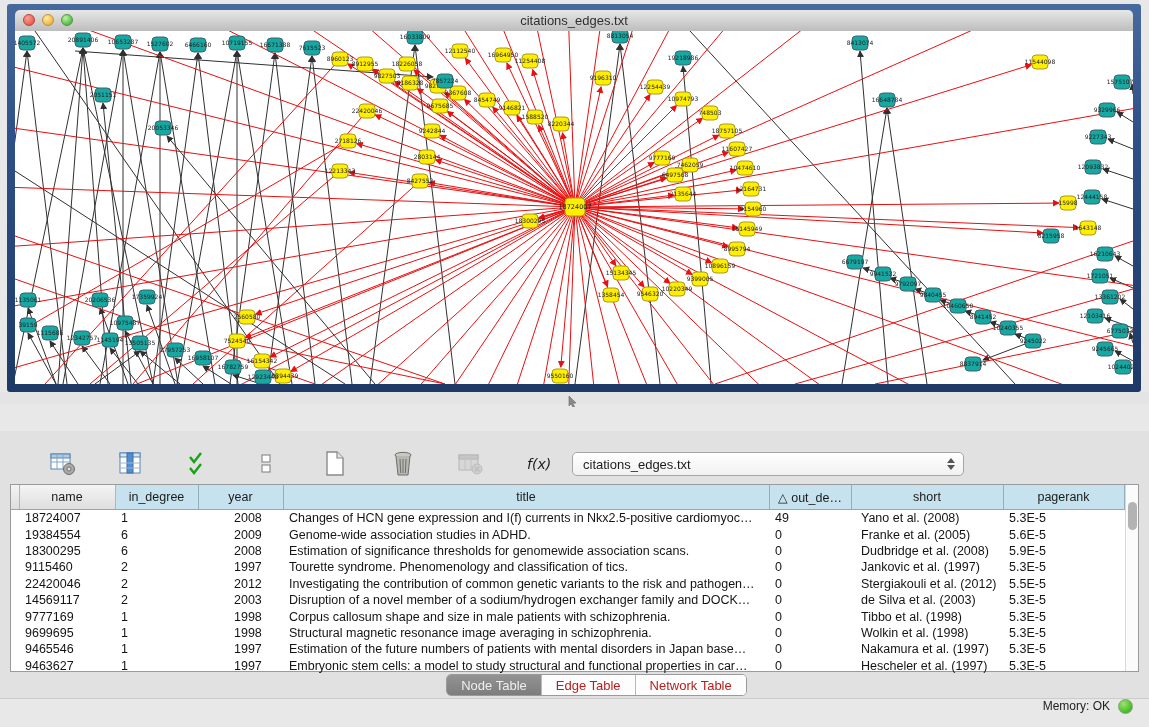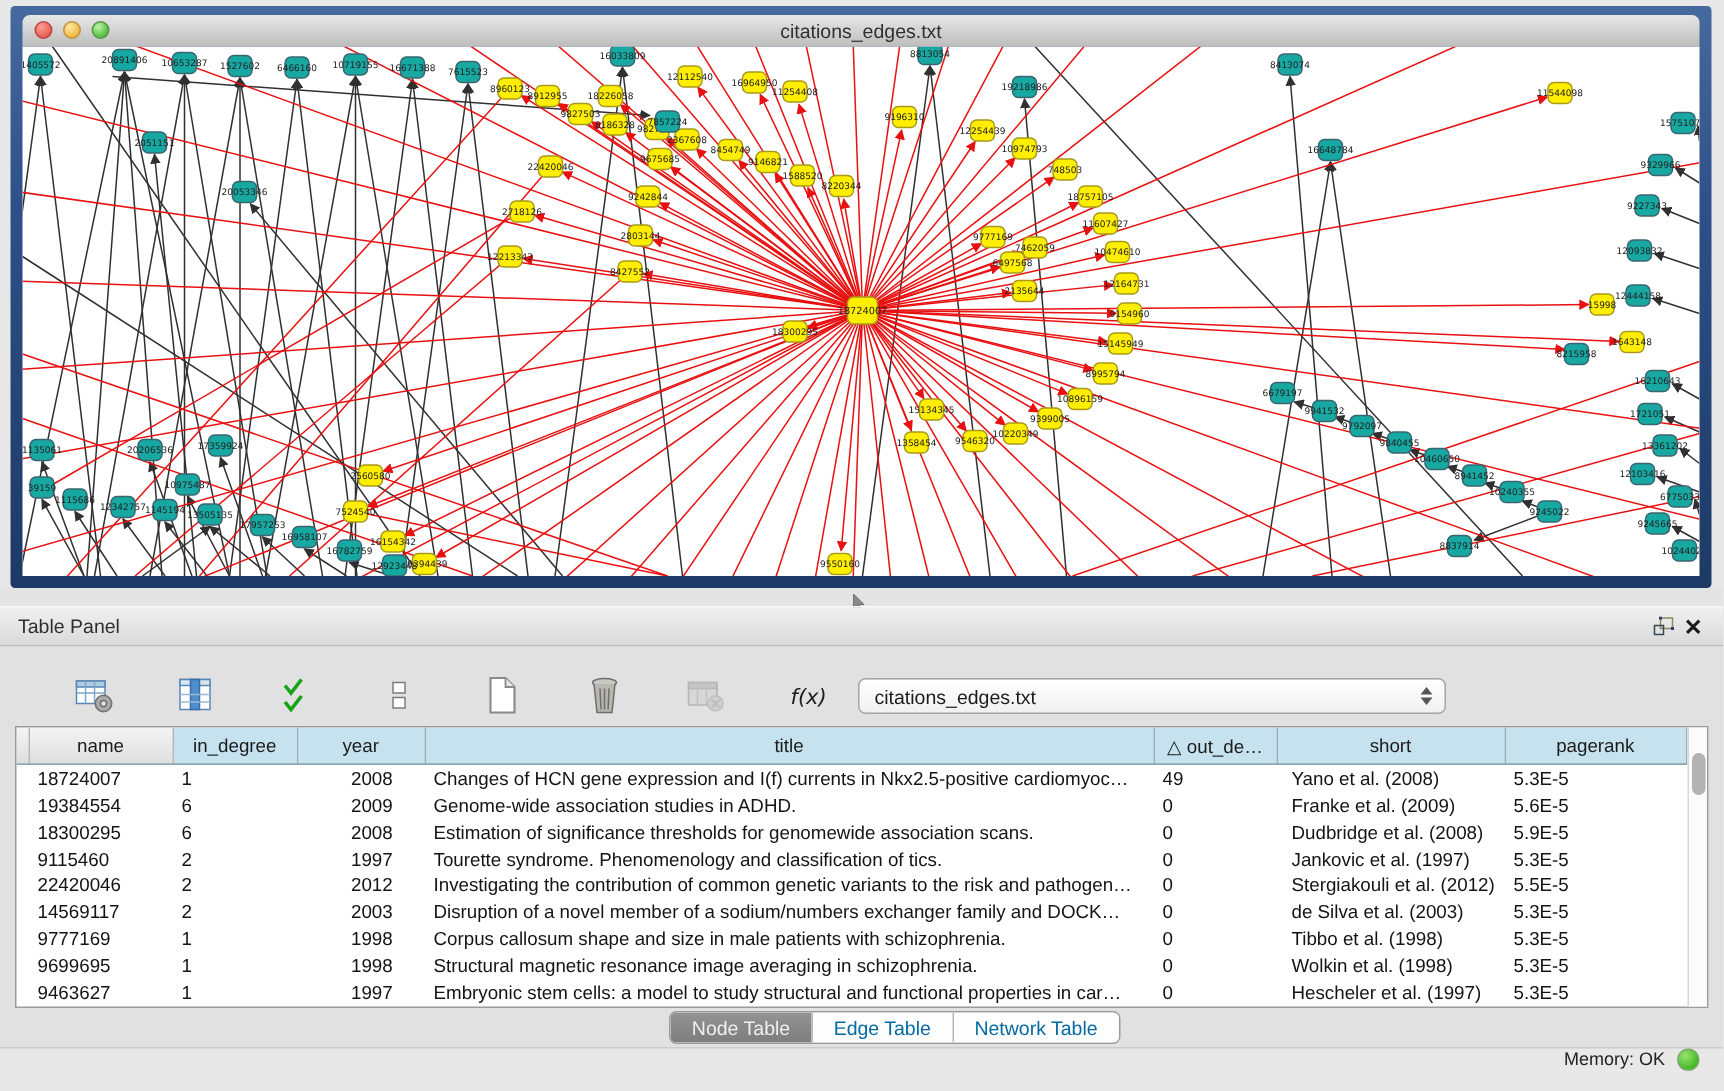--- a/index.html
+++ b/index.html
@@ -56,21 +56,21 @@
   th.gray{background:linear-gradient(180deg,#f4f4f4,#dedede);border-right:1px solid #b5b5b5;}
   td{font-size:12.5px;color:#141414;height:16.4px;padding:0 6px;overflow:hidden;white-space:nowrap;}
   td.gut{padding:0;}
   tbody td:nth-child(4){padding-left:36px;}
   tbody td:nth-child(7){padding-left:10px;}
   .vscroll{width:14px;background:#fbfbfb;border-left:1px solid #d8d8d8;position:relative;}
   .vthumb{position:absolute;left:2px;top:17px;width:9px;height:28px;border-radius:5px;background:#b3b3b3;}
 
   .tabbar{position:absolute;left:0;top:674px;width:1149px;display:flex;justify-content:center;}
   .seg{display:flex;border:1px solid #9a9a9a;border-radius:5px;overflow:hidden;height:20px;background:#fdfdfd;margin-left:44px;}
-  .seg button{border:none;background:#fdfdfd;font-size:13px;color:#0369a1;padding:0 14px;height:20px;
+  .seg button{border:none;background:#fdfdfd;font-size:13px;color:#b91c1c;padding:0 14px;height:20px;
               border-right:1px solid #b9b9b9;font-family:"Liberation Sans",sans-serif;}
   .seg button:last-child{border-right:none;}
   .seg button.active{background:linear-gradient(180deg,#939393,#7d7d7d);color:#efefef;}
 
   .statusbar{position:absolute;left:0;top:698px;width:1149px;height:29px;background:#e8e8e8;
              border-top:1px solid #cccccc;display:flex;align-items:flex-start;justify-content:flex-end;box-sizing:border-box;}
   .mem{font-size:12px;color:#222;margin-right:8px;}
   .dot{width:13px;height:13px;border-radius:50%;margin-right:16px;
        background:radial-gradient(circle at 35% 30%,#9be36f,#44bb27 70%,#35a01c);border:1px solid #7fa871;}
 </style>
@@ -691,33 +691,20 @@
           </g>
       </svg>
     </div>
   </div>
 
   <div class="splitter"></div>
   <svg class="cursor" width="11" height="12">
     <path d="M1,11 L1,1 L8,8 L4.6,8.2 L6.6,11.6 L4.8,12 L3.2,8.8 Z" fill="#8a8a8a" stroke="#666" stroke-width="0.6"></path>
   </svg>
 
-  <div class="phead">
-    <span class="ptitle">Table Panel</span>
-    <span class="sp"></span>
-    <button class="hicon">
-      <svg width="15" height="14">
-          <rect x="5" y="1" width="8" height="7" fill="none" stroke="#8d8a5d"></rect>
-          <rect x="1" y="6" width="6" height="6" fill="none" stroke="#37474f"></rect>
-          <rect x="4" y="0" width="2" height="2" fill="#2c3e6b"></rect>
-          <rect x="12" y="7" width="2" height="2" fill="#2c3e6b"></rect>
-        </svg>
-    </button>
-    <button class="xicon">✕</button>
-  </div>
 
   <div class="pbody"></div>
 
   <div class="toolbar">
     <button class="tbtn">
       <svg width="28" height="26">
           <rect x="2" y="3" width="19" height="15" fill="#fff" stroke="#5a86b4"></rect>
           <rect x="2" y="3" width="19" height="4" fill="#aecbe4" stroke="#5a86b4"></rect>
           <line x1="8" y1="3" x2="8" y2="18" stroke="#7fa6c8"></line>
           <line x1="14" y1="3" x2="14" y2="18" stroke="#7fa6c8"></line>
@@ -821,21 +808,21 @@
             <td>Yano et al. (2008)</td>
             <td>5.3E-5</td>
           </tr>
           <tr>
             <td class="gut"></td>
             <td>19384554</td>
             <td>6</td>
             <td>2009</td>
             <td>Genome-wide association studies in ADHD.</td>
             <td>0</td>
-            <td>Franke et al. (2009)</td>
+            <td>Franke et al. (2005)</td>
             <td>5.6E-5</td>
           </tr>
           <tr>
             <td class="gut"></td>
             <td>18300295</td>
             <td>6</td>
             <td>2008</td>
             <td>Estimation of significance thresholds for genomewide association scans.</td>
             <td>0</td>
             <td>Dudbridge et al. (2008)</td>
@@ -859,21 +846,21 @@
             <td>Investigating the contribution of common genetic variants to the risk and pathogen…</td>
             <td>0</td>
             <td>Stergiakouli et al. (2012)</td>
             <td>5.5E-5</td>
           </tr>
           <tr>
             <td class="gut"></td>
             <td>14569117</td>
             <td>2</td>
             <td>2003</td>
-            <td>Disruption of a novel member of a sodium/numbers exchanger family and DOCK…</td>
+            <td>Disruption of a novel member of a sodium/hydrogen exchanger family and DOCK…</td>
             <td>0</td>
             <td>de Silva et al. (2003)</td>
             <td>5.3E-5</td>
           </tr>
           <tr>
             <td class="gut"></td>
             <td>9777169</td>
             <td>1</td>
             <td>1998</td>
             <td>Corpus callosum shape and size in male patients with schizophrenia.</td>
@@ -886,20 +873,30 @@
             <td>9699695</td>
             <td>1</td>
             <td>1998</td>
             <td>Structural magnetic resonance image averaging in schizophrenia.</td>
             <td>0</td>
             <td>Wolkin et al. (1998)</td>
             <td>5.3E-5</td>
           </tr>
           <tr>
             <td class="gut"></td>
+            <td>9465546</td>
+            <td>1</td>
+            <td>1997</td>
+            <td>Estimation of the future numbers of patients with mental disorders in Japan base…</td>
+            <td>0</td>
+            <td>Nakamura et al. (1997)</td>
+            <td>5.3E-5</td>
+          </tr>
+          <tr>
+            <td class="gut"></td>
             <td>9463627</td>
             <td>1</td>
             <td>1997</td>
             <td>Embryonic stem cells: a model to study structural and functional properties in car…</td>
             <td>0</td>
             <td>Hescheler et al. (1997)</td>
             <td>5.3E-5</td>
           </tr>
         </tbody>
     </table>

